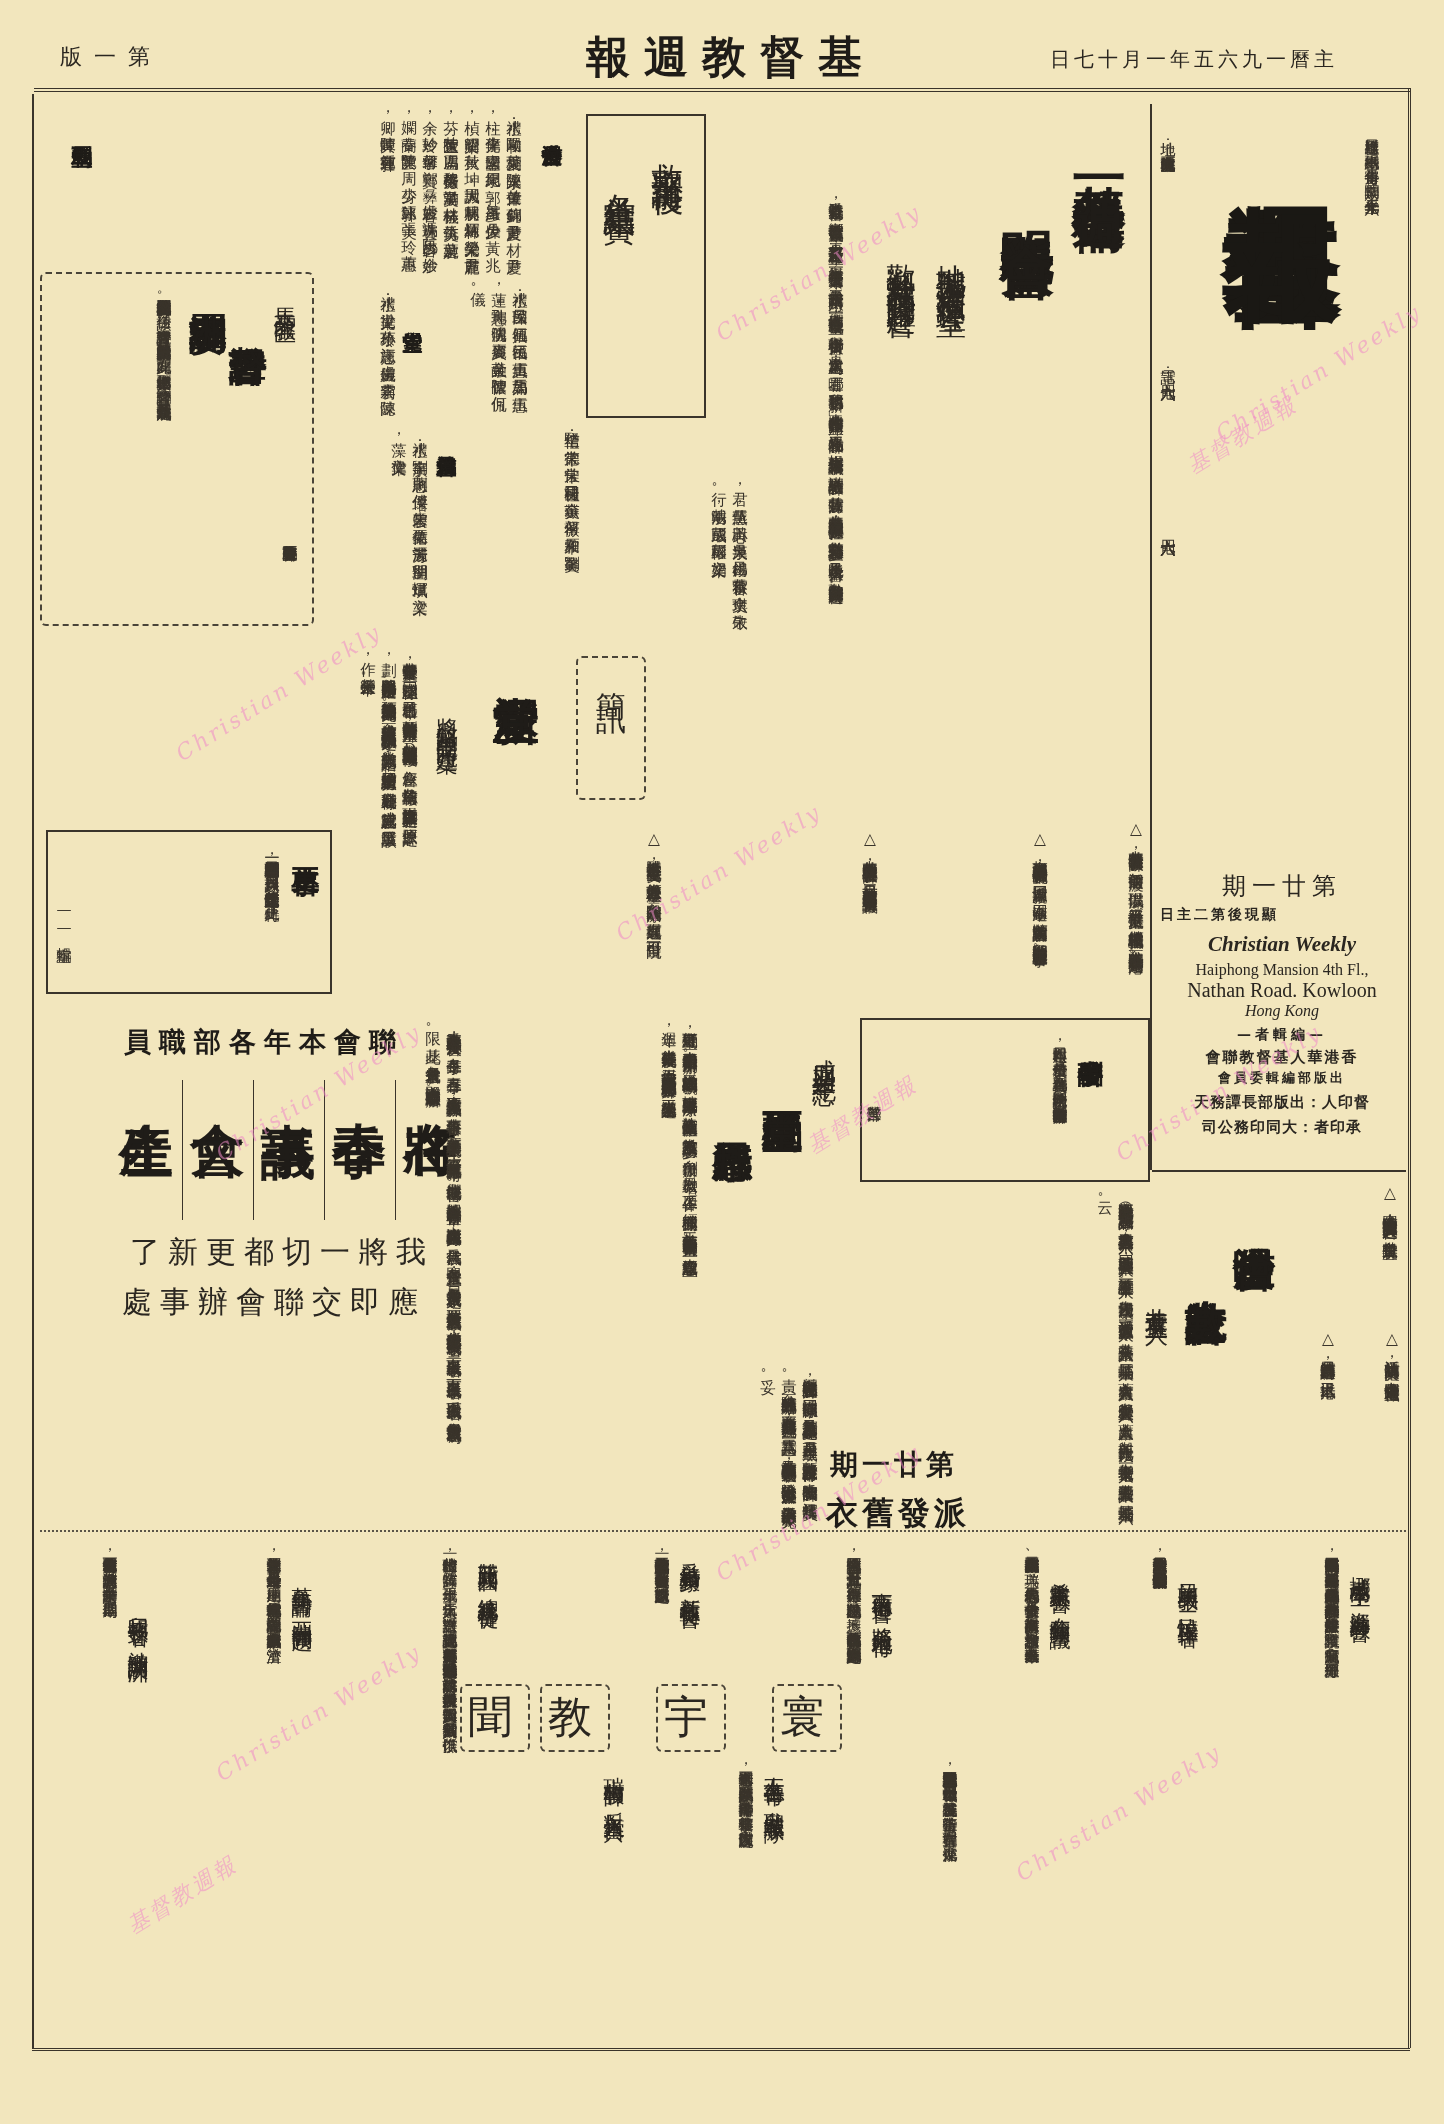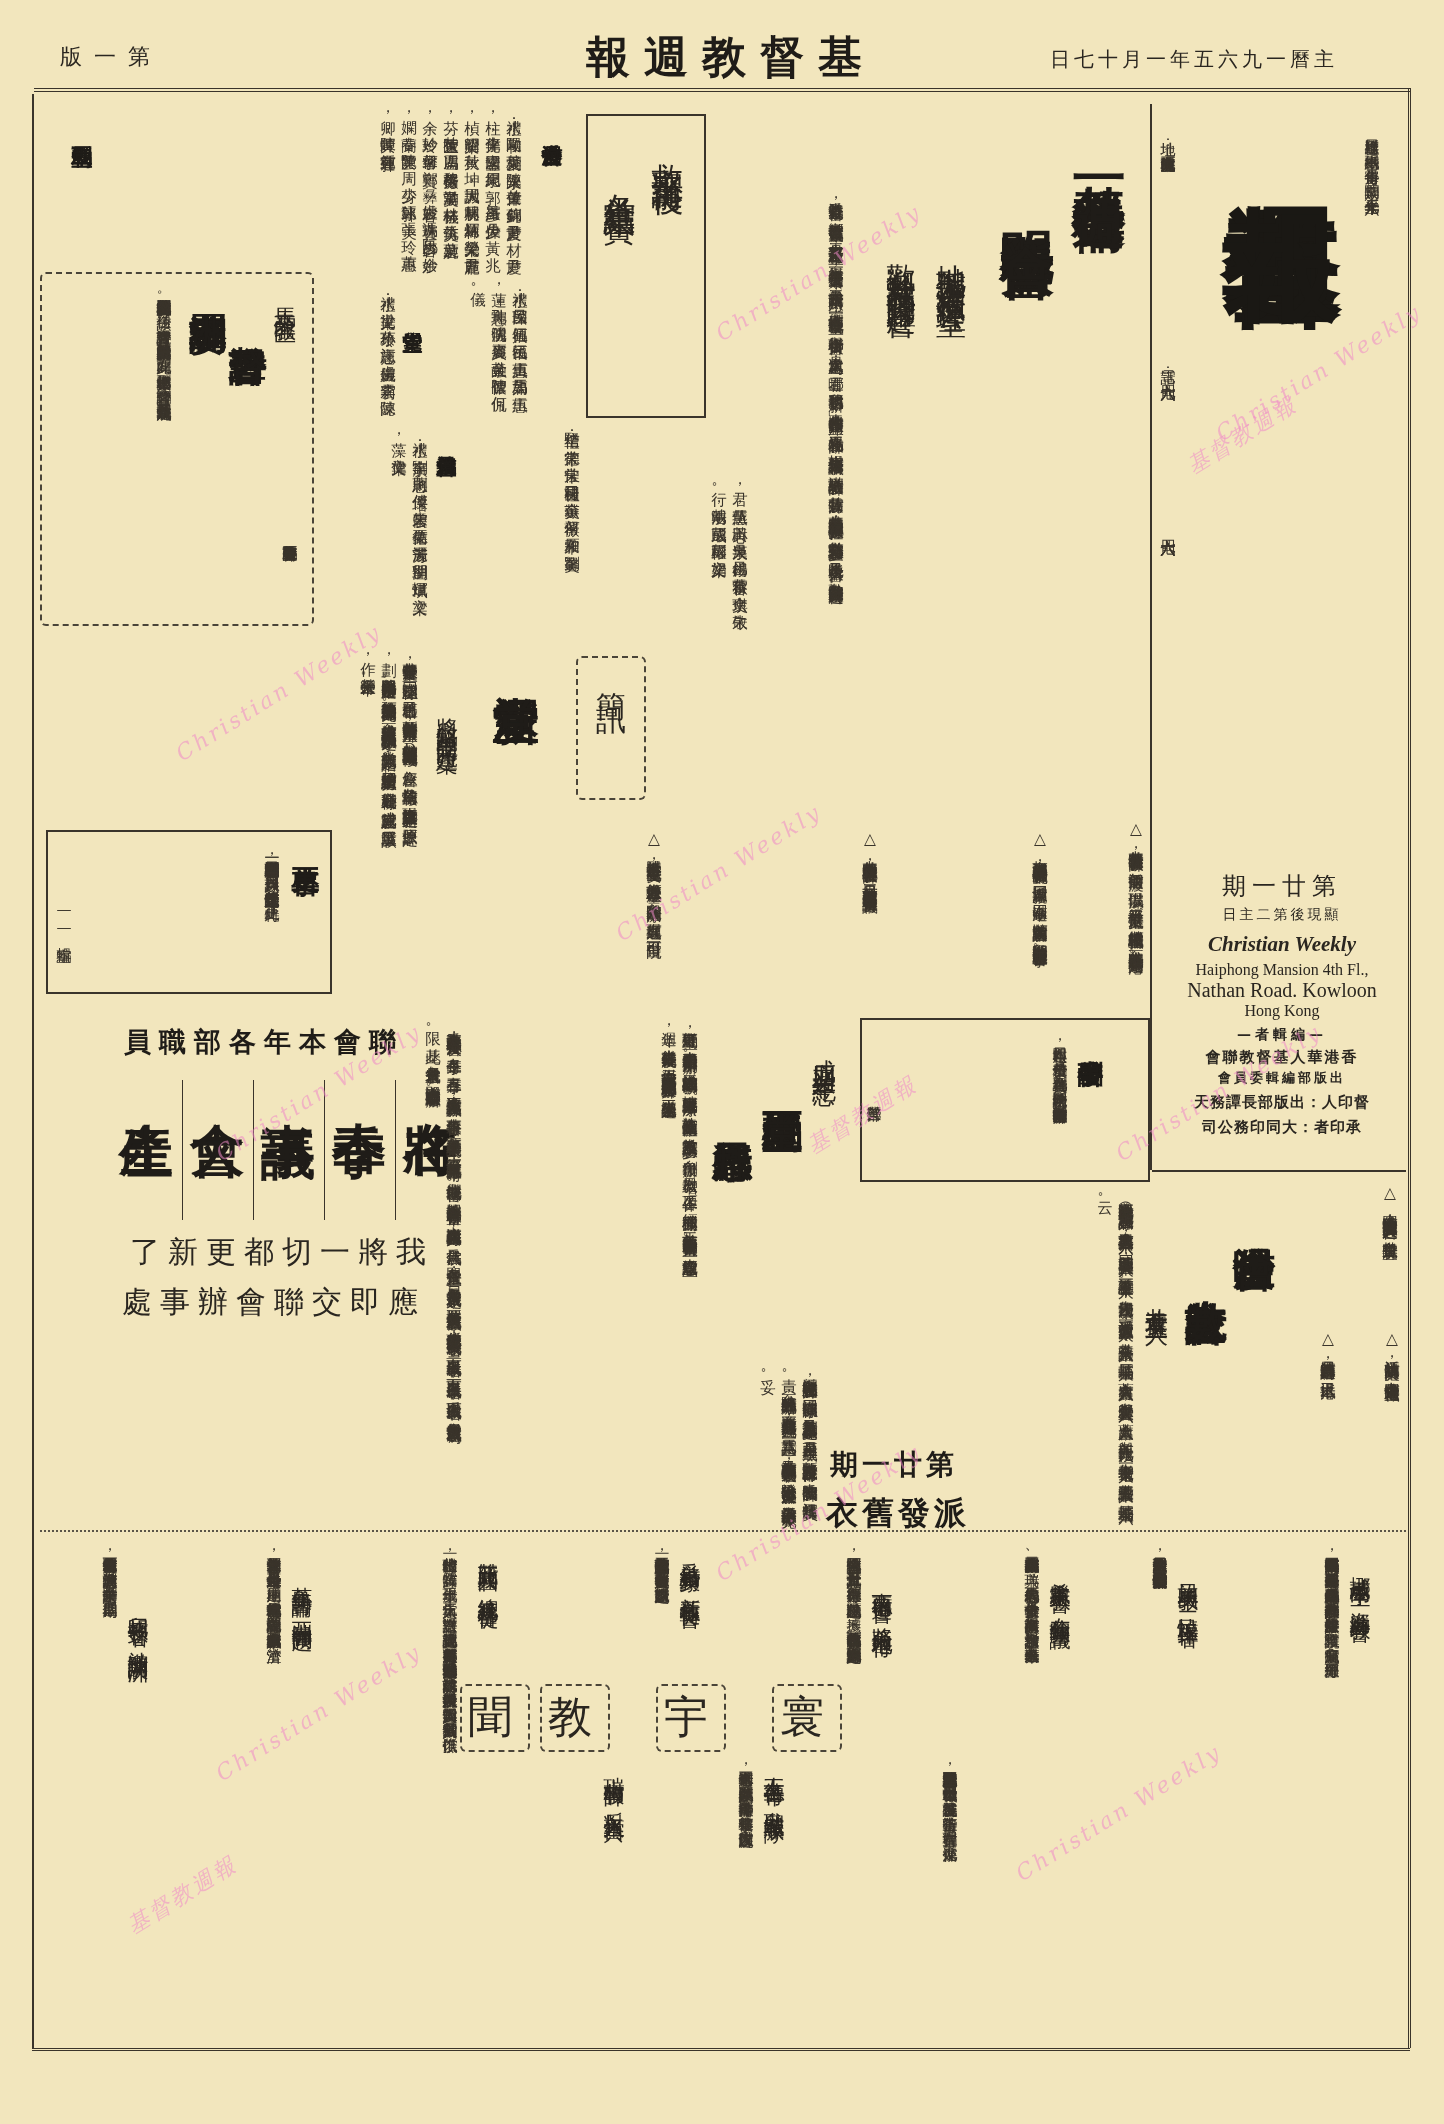--- a/index.html
+++ b/index.html
@@ -36,25 +36,25 @@
 <div class="abs v sm-txt" style="left:1362px;top:128px;height:520px;font-size:15px;">逢禮拜日出版　本期出紙二張　每份零售二角　長期定閱：半年六元全年十一元</div>
 <div class="abs v" style="left:1215px;top:110px;height:700px;">
   <span class="masthead-char">基</span><span class="masthead-char">督</span><span class="masthead-char">教</span><span class="masthead-char">週</span><span class="masthead-char">報</span>
 </div>
 <div class="abs v sm-txt" style="left:1158px;top:130px;height:200px;">地址：九龍彌敦道海防大廈五樓</div>
 <div class="abs v sm-txt" style="left:1158px;top:358px;height:150px;">電話：六六四六九七</div>
 <div class="abs v sm-txt" style="left:1158px;top:528px;height:140px;">六六六六四六七</div>
 
 <div class="abs" style="left:1160px;top:870px;width:244px;">
   <div style="text-align:center;font-size:24px;letter-spacing:6px;direction:rtl;unicode-bidi:bidi-override;">第廿一期</div>
-  <div style="text-align:center;font-size:14px;letter-spacing:3px;margin-top:4px;direction:rtl;unicode-bidi:bidi-override;">顯現後第二主日</div>
+  <div style="text-align:left;font-size:14px;letter-spacing:3px;margin-top:4px;direction:rtl;unicode-bidi:bidi-override;font-weight:bold;">顯現後第二主日</div>
   <div class="en" style="font-size:21px;font-weight:bold;font-style:italic;margin-top:8px;">Christian Weekly</div>
   <div class="en" style="font-size:16px;margin-top:4px;">Haiphong Mansion 4th Fl.,</div>
   <div class="en" style="font-size:20px;">Nathan Road. Kowloon</div>
-  <div class="en" style="font-size:16px;">Hong Kong</div>
+  <div class="en" style="font-size:16px;font-style:italic;">Hong Kong</div>
   <div style="text-align:center;font-size:14px;font-weight:bold;letter-spacing:4px;margin-top:6px;direction:rtl;unicode-bidi:bidi-override;">—編輯者—</div>
   <div style="text-align:center;font-size:15px;font-weight:bold;letter-spacing:2px;margin-top:4px;direction:rtl;unicode-bidi:bidi-override;">香港華人基督教聯會</div>
   <div style="text-align:center;font-size:13px;font-weight:bold;letter-spacing:3px;margin-top:2px;direction:rtl;unicode-bidi:bidi-override;">出版部編輯委員會</div>
   <div style="text-align:center;font-size:15px;font-weight:bold;letter-spacing:1px;margin-top:6px;direction:rtl;unicode-bidi:bidi-override;">督印人：出版部長譚務天</div>
   <div style="text-align:center;font-size:15px;font-weight:bold;letter-spacing:1px;margin-top:6px;direction:rtl;unicode-bidi:bidi-override;">承印者：大同印務公司</div>
 </div>
 <div class="rule-h" style="left:1152px;top:1170px;width:254px;"></div>
 
 <div class="abs v hl" style="left:1062px;top:142px;font-size:54px;letter-spacing:2px;">基督徒合一公禱週</div>
 <div class="abs v hl" style="left:990px;top:188px;font-size:54px;letter-spacing:2px;">明晚舉行祈禱大會</div>

